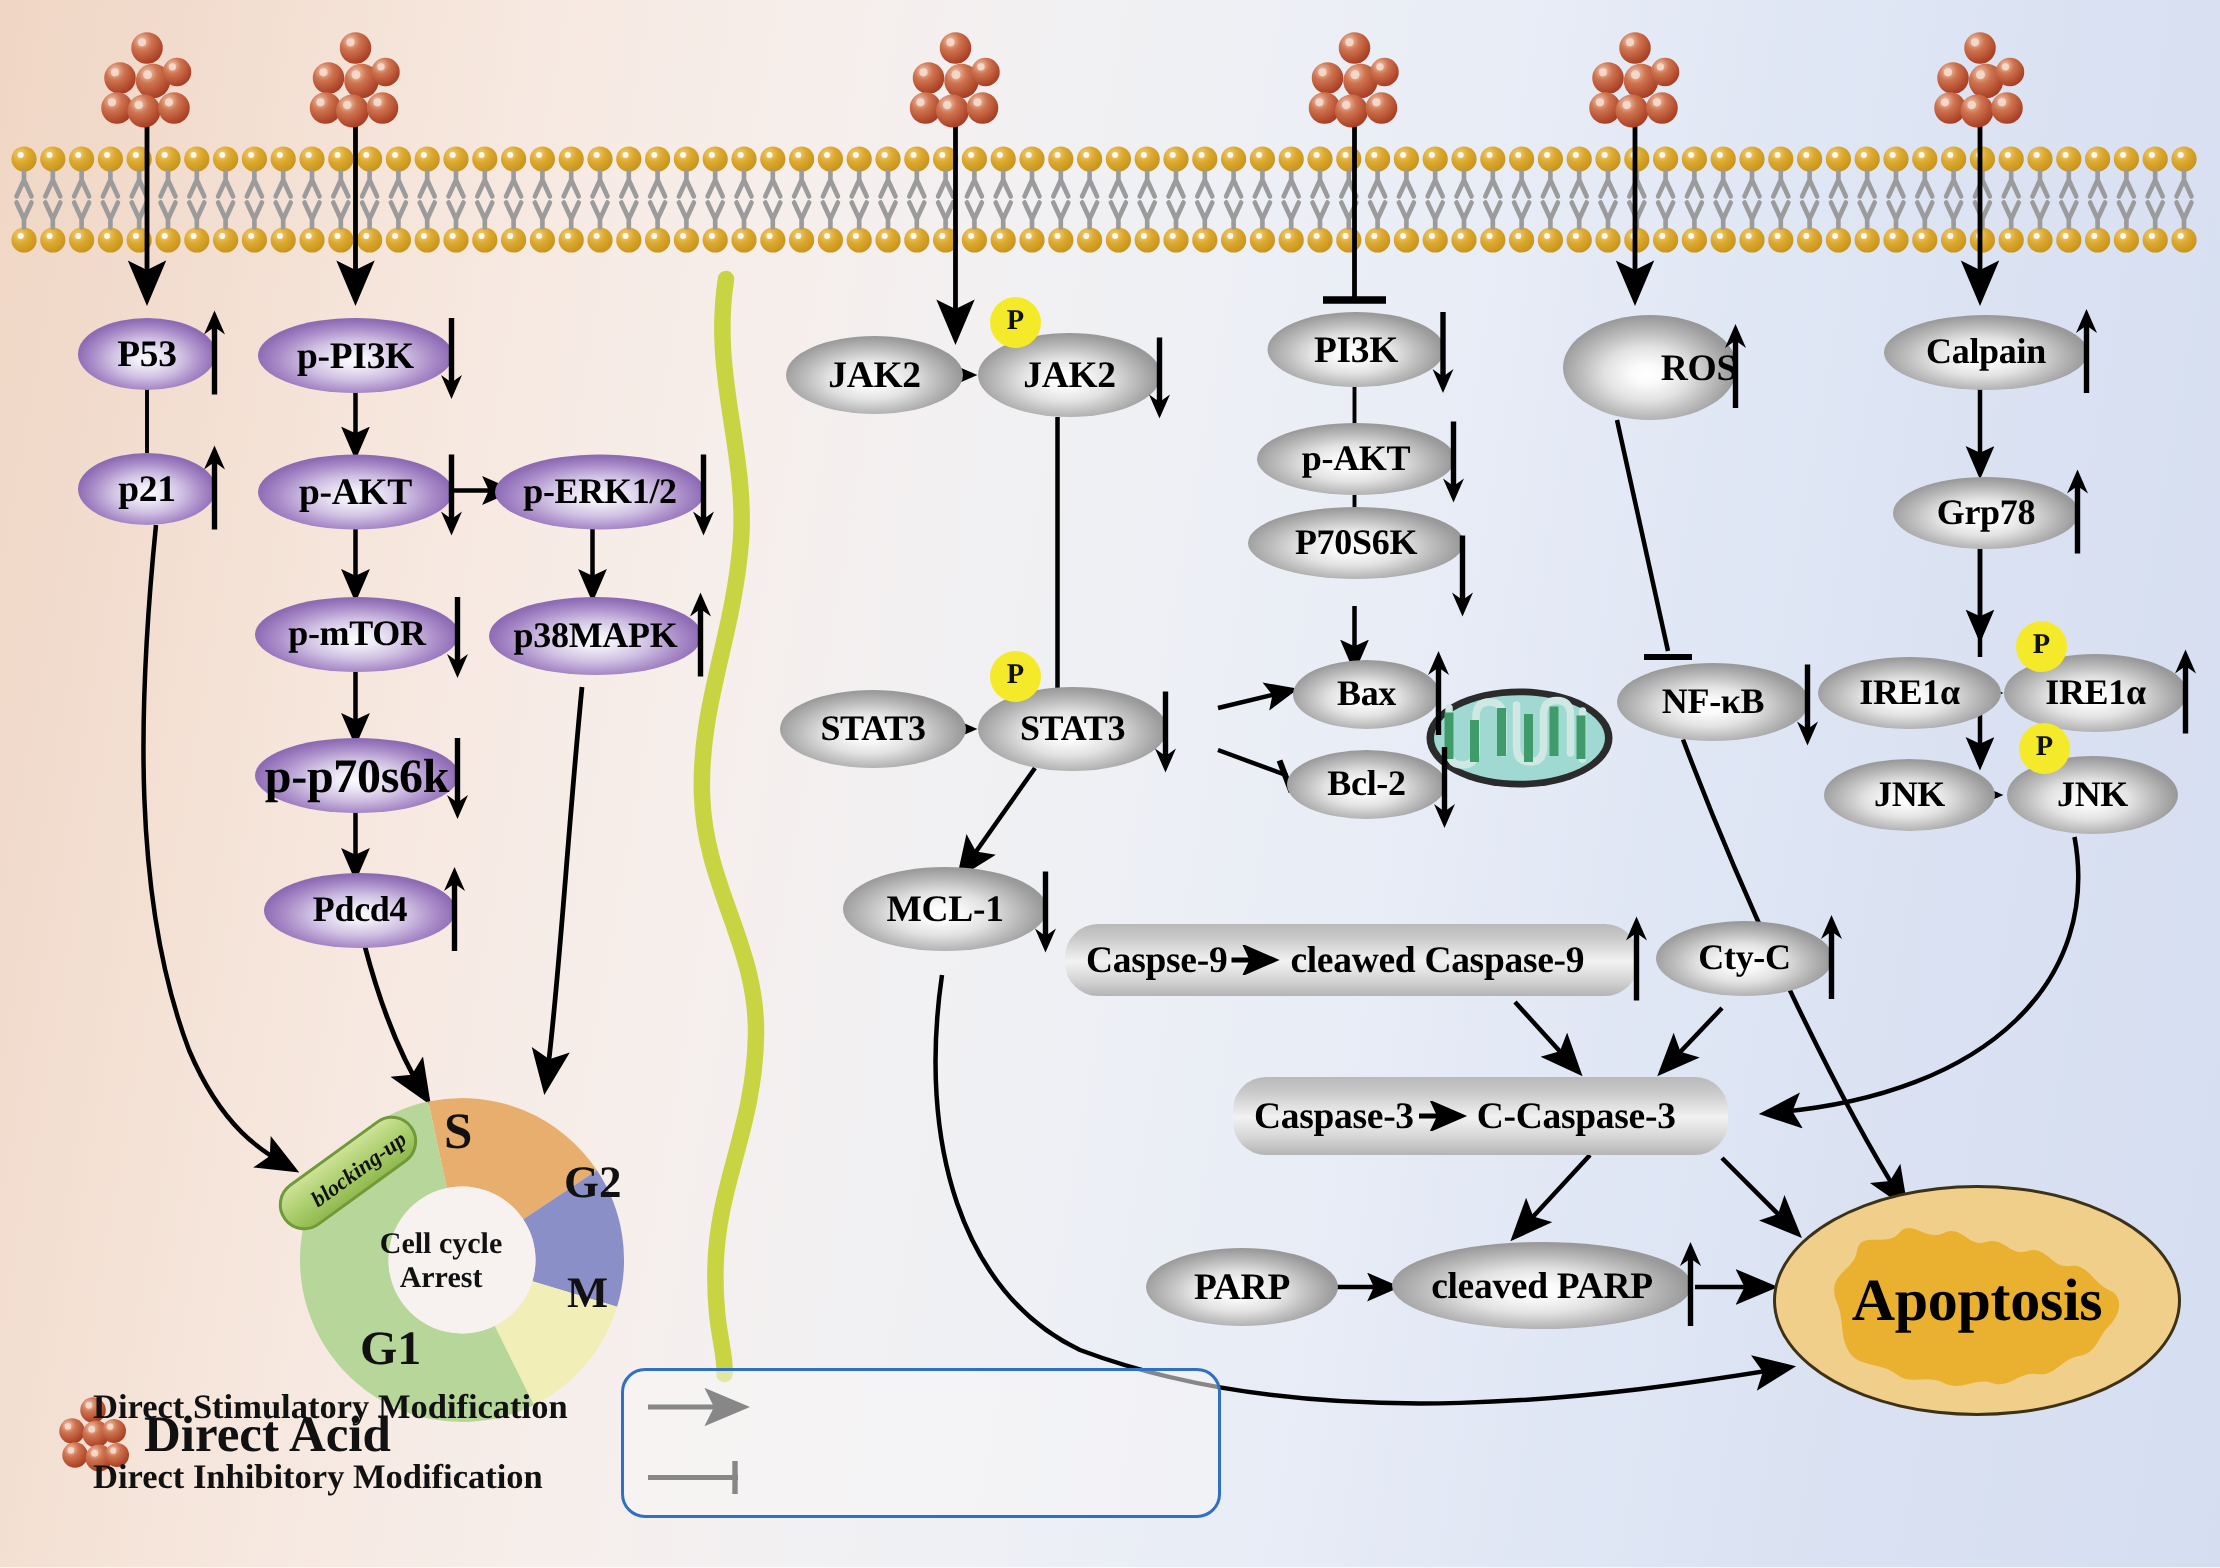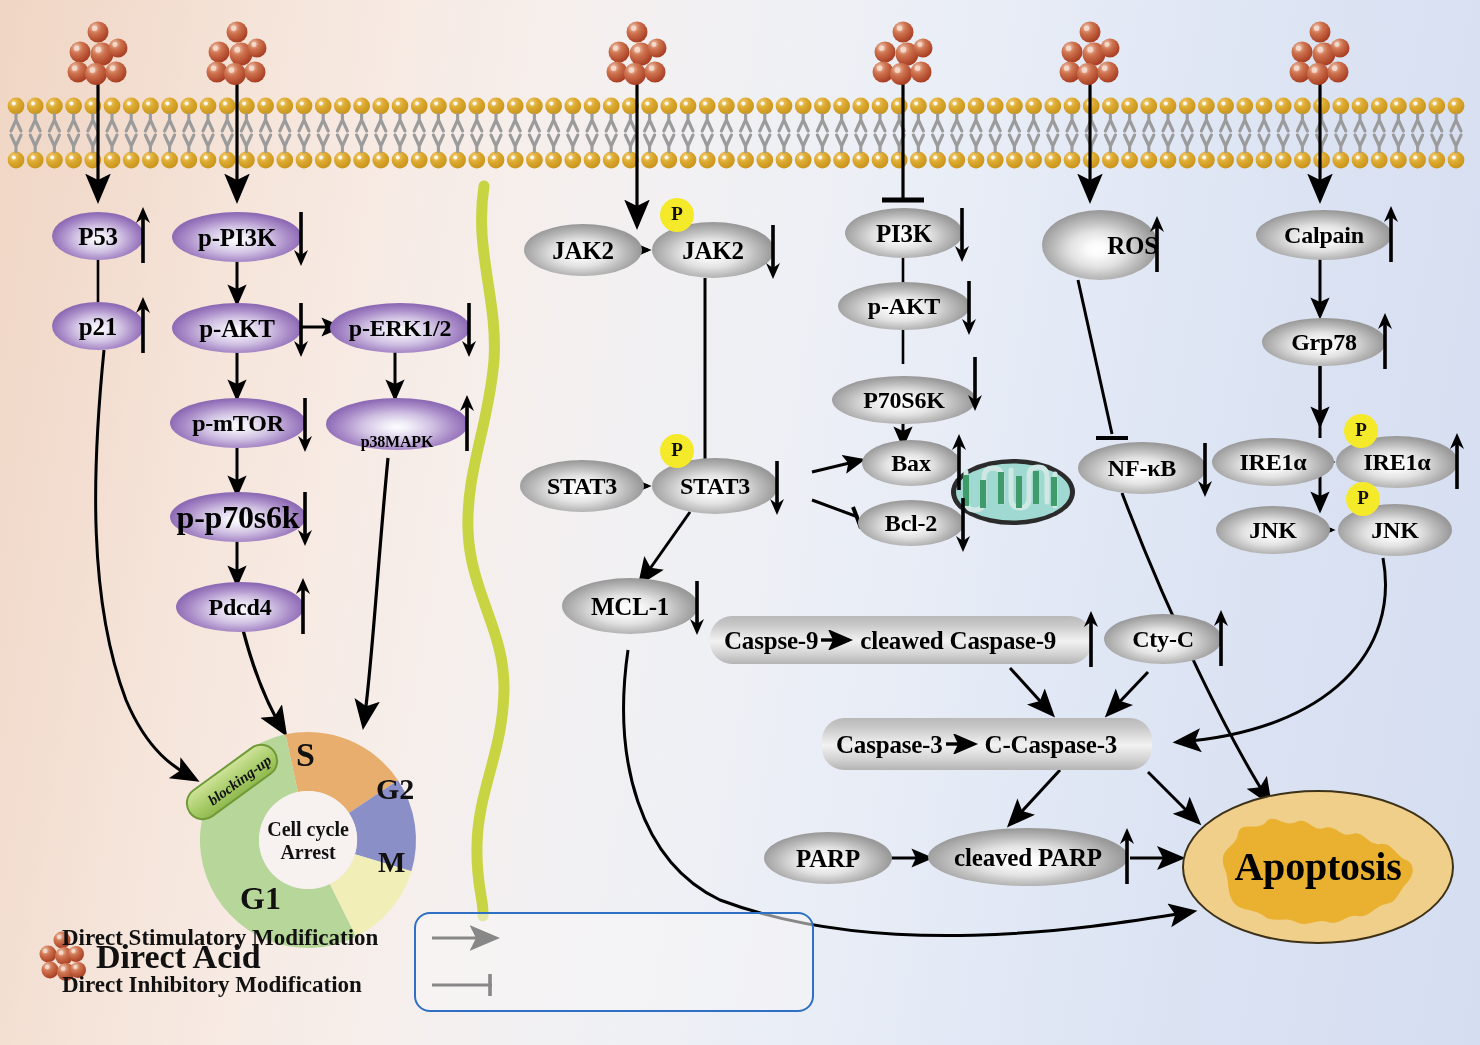--- a/index.html
+++ b/index.html
@@ -807,21 +807,21 @@
   </div>
   <div class="node ell-purple" style="left:172px;top:303px;width:130px;height:50px;font-size:25px;">
     <span>p-AKT</span>
   </div>
   <div class="node ell-purple" style="left:330px;top:303px;width:140px;height:50px;font-size:24px;">
     <span>p-ERK1/2</span>
   </div>
   <div class="node ell-purple" style="left:170px;top:398px;width:136px;height:50px;font-size:24px;">
     <span>p-mTOR</span>
   </div>
-  <div class="node ell-purple" style="left:326px;top:398px;width:142px;height:52px;font-size:16px;align-items:flex-end;">
+  <div class="node ell-purple" style="left:326px;top:398px;width:142px;height:52px;font-size:24px;">
     <span>p38MAPK</span>
   </div>
   <div class="node ell-purple" style="left:170px;top:492px;width:136px;height:50px;font-size:32px;">
     <span>p-p70s6k</span>
   </div>
   <div class="node ell-purple" style="left:176px;top:582px;width:128px;height:50px;font-size:24px;">
     <span>Pdcd4</span>
   </div>
 
   <div class="node ell-gray" style="left:524px;top:224px;width:118px;height:52px;font-size:25px;">
@@ -847,21 +847,21 @@
   <div class="node ell-gray" style="left:562px;top:578px;width:136px;height:56px;font-size:25px;">
     <span>MCL-1</span>
   </div>
 
   <div class="node ell-gray" style="left:845px;top:208px;width:118px;height:50px;font-size:25px;">
     <span>PI3K</span>
   </div>
   <div class="node ell-gray" style="left:838px;top:282px;width:132px;height:48px;font-size:24px;">
     <span>p-AKT</span>
   </div>
-  <div class="node ell-gray" style="left:832px;top:376px;width:144px;height:48px;font-size:24px;">
+  <div class="node ell-gray" style="left:832px;top:338px;width:144px;height:48px;font-size:24px;">
     <span>P70S6K</span>
   </div>
   <div class="node ell-gray" style="left:862px;top:440px;width:98px;height:46px;font-size:24px;">
     <span>Bax</span>
   </div>
   <div class="node ell-gray" style="left:858px;top:500px;width:106px;height:46px;font-size:24px;">
     <span>Bcl-2</span>
   </div>
 
   <div class="node ell-gray" style="left:1042px;top:210px;width:116px;height:70px;font-size:25px;justify-content:flex-end;">
@@ -929,21 +929,21 @@
     <svg class="apo-burst" viewBox="0 0 268 150">
       <path fill="#e9b12f" d="M40,75 C34,56 52,56 54,42 C56,28 74,40 82,30 C90,20 100,36 112,30
         C124,24 128,40 140,36 C152,32 156,46 168,42 C180,38 184,54 196,52 C208,50 212,64 222,68
         C232,72 230,84 222,92 C214,100 214,110 202,112 C190,114 186,126 174,124
         C162,122 156,134 144,130 C132,126 124,136 112,130 C100,124 90,132 80,124
         C70,116 54,120 48,108 C42,96 46,88 40,75 Z"></path>
     </svg>
     <span class="apo-label">Apoptosis</span>
   </div>
 
-  <div class="cc-center" style="left:238px;top:818px;width:140px;">
+  <div class="cc-center" style="left:224px;top:818px;width:140px;">
     <div>Cell cycle</div>
     <div>Arrest</div>
   </div>
   <div class="pie-lab" style="left:296px;top:736px;font-size:34px;">S</div>
   <div class="pie-lab" style="left:376px;top:772px;font-size:30px;">G2</div>
   <div class="pie-lab" style="left:378px;top:846px;font-size:29px;">M</div>
   <div class="pie-lab" style="left:240px;top:880px;font-size:32px;">G1</div>
   <div class="blocking" style="left:196px;top:772px;width:88px;text-align:center;">blocking-up</div>
 
   <div class="legend"></div>

